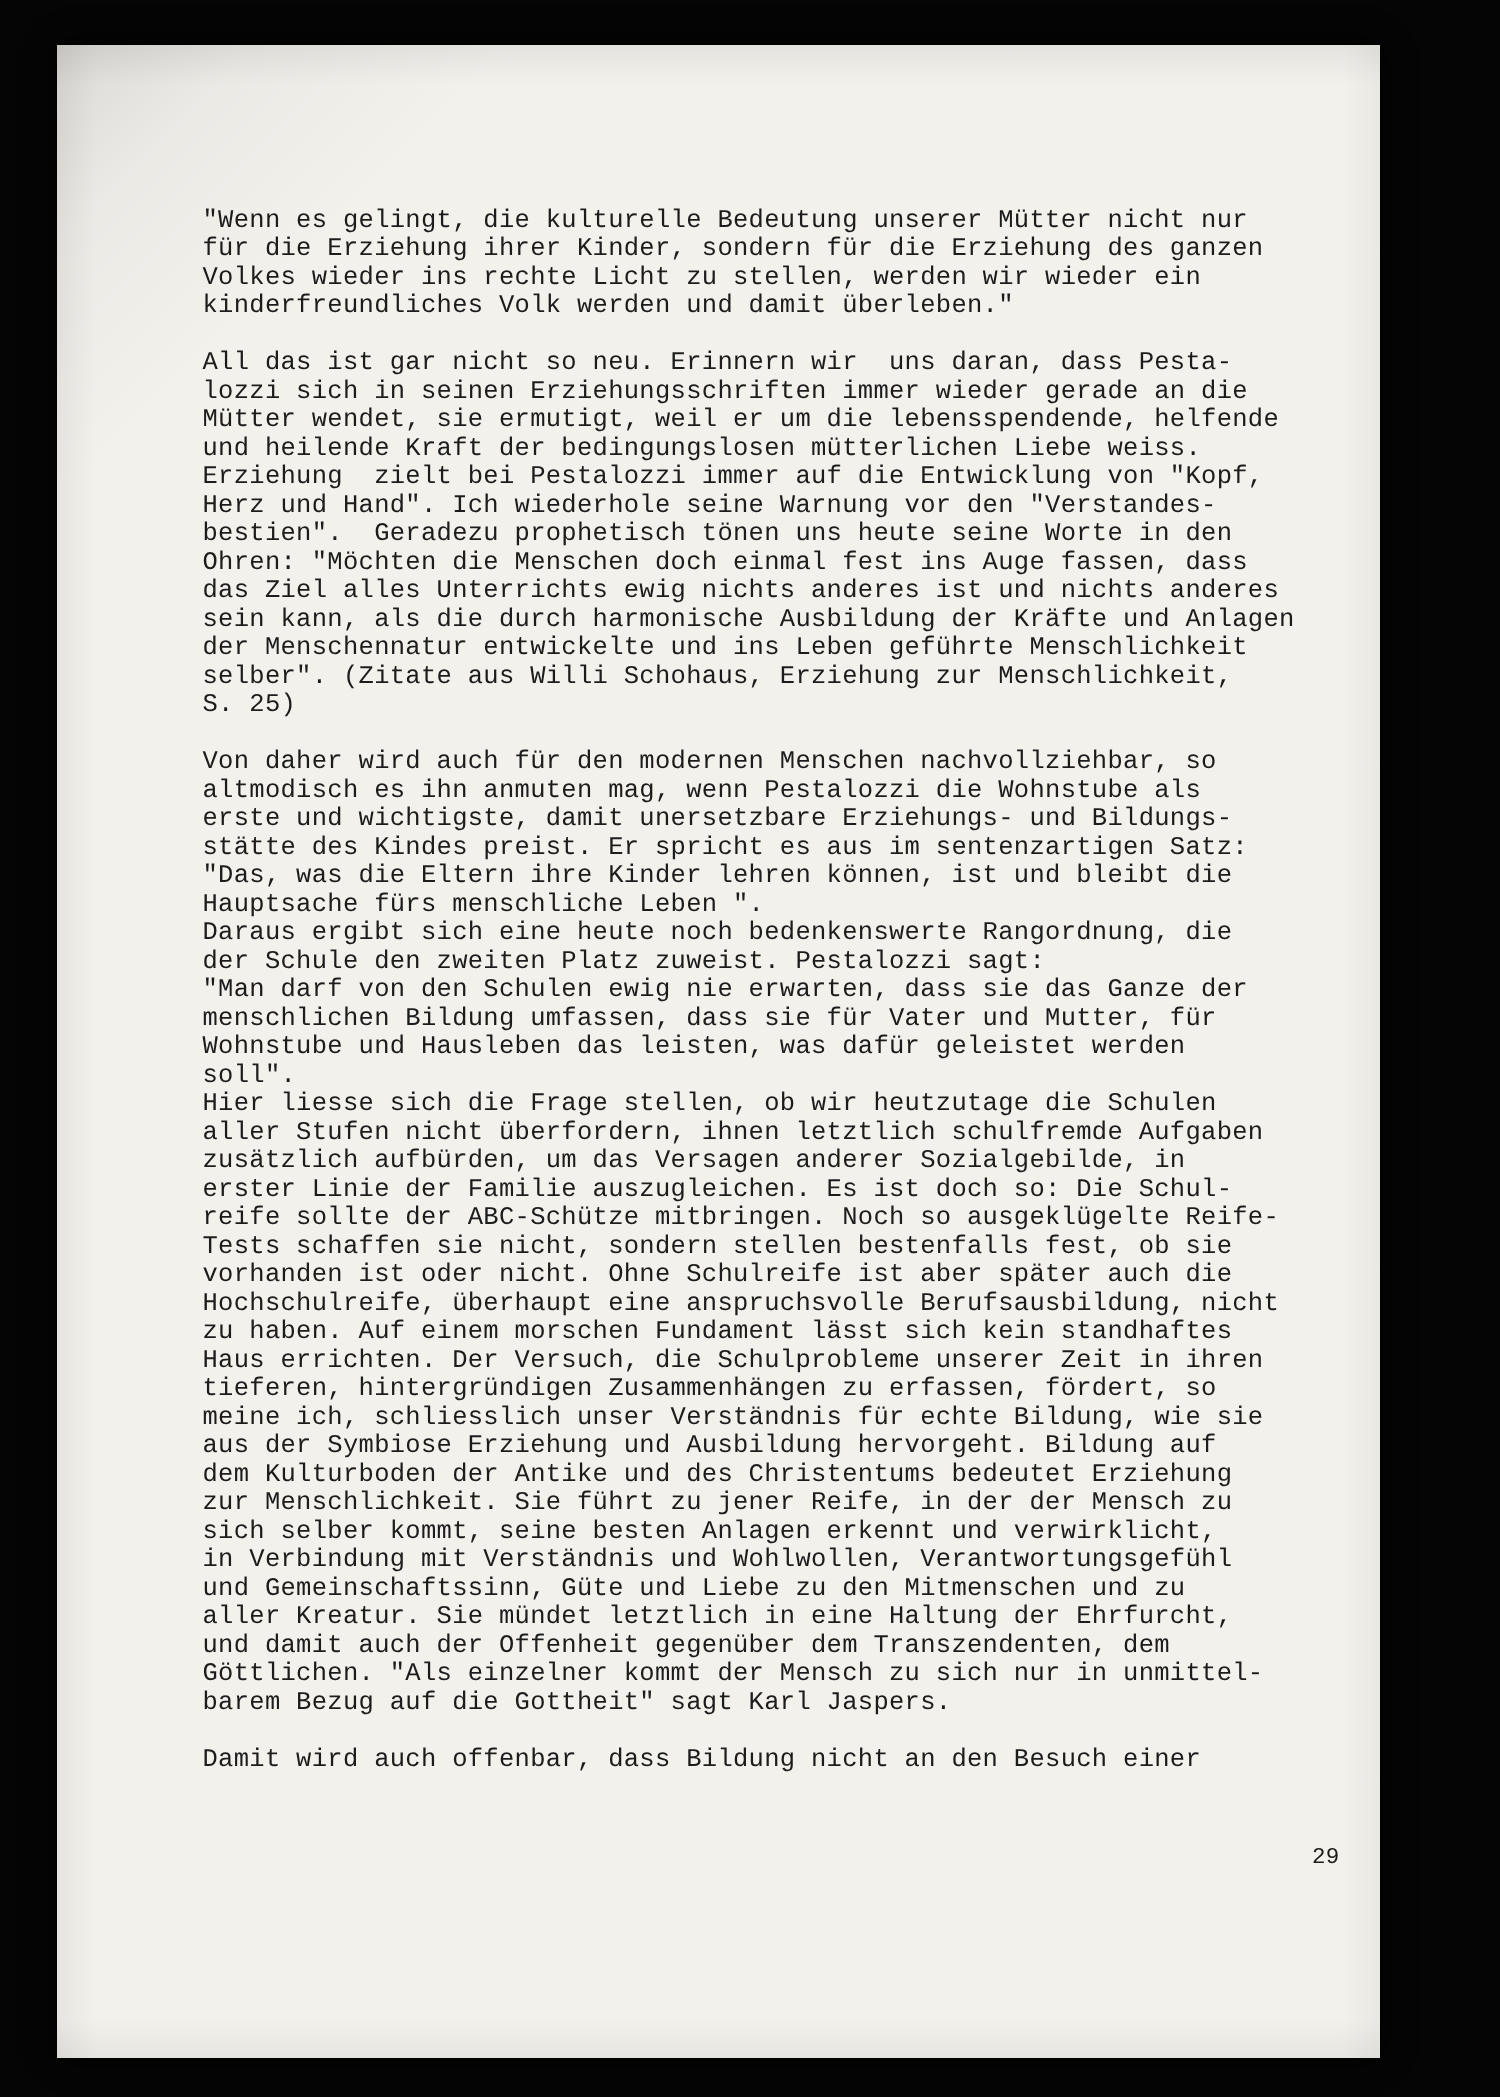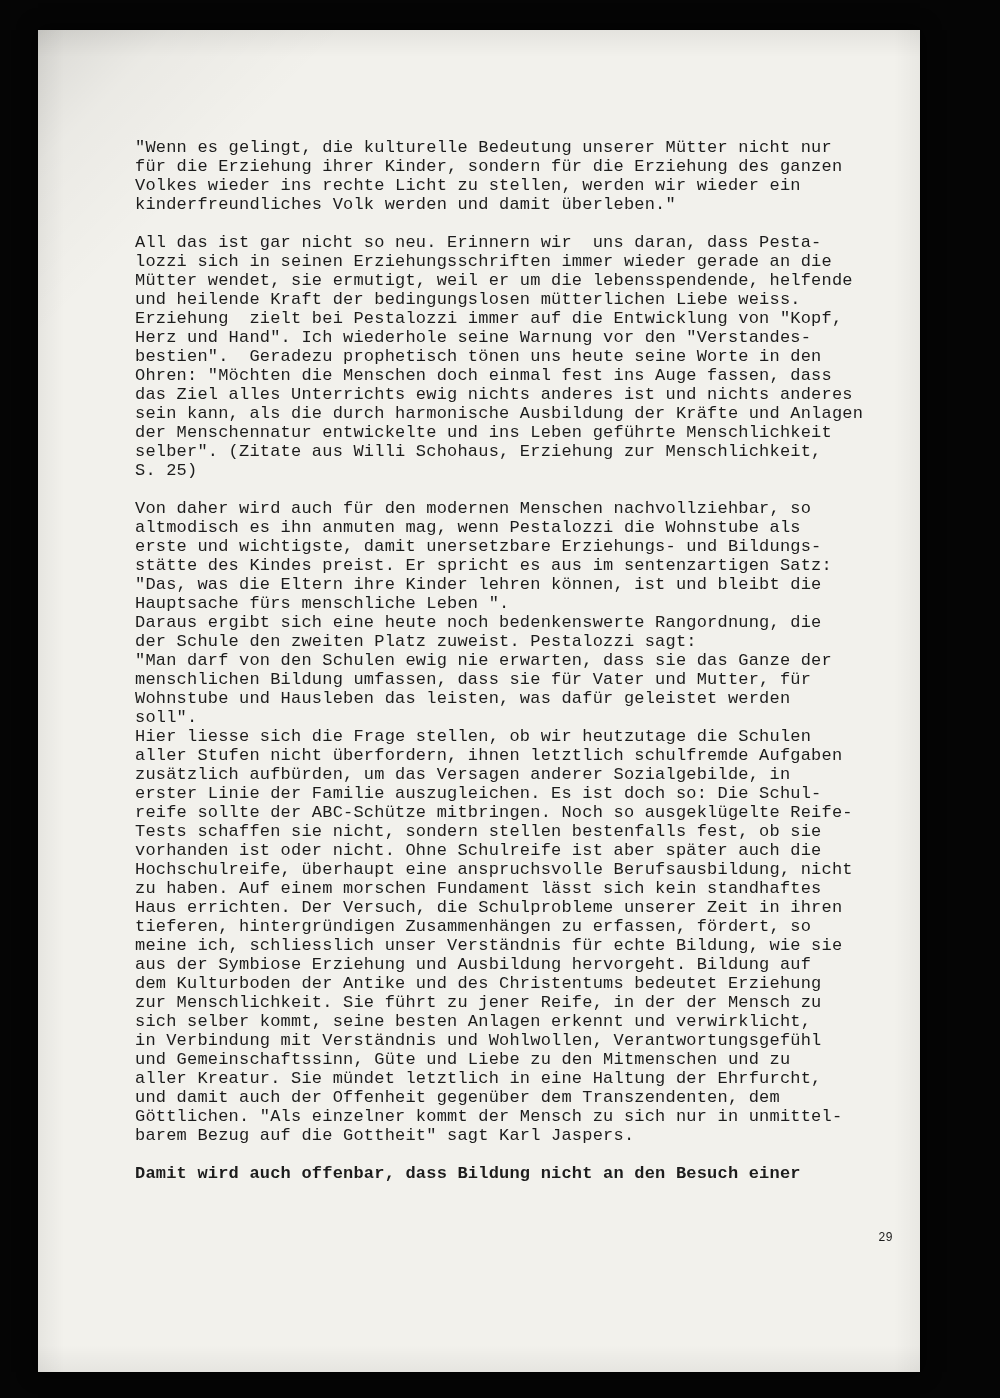--- a/index.html
+++ b/index.html
@@ -36,26 +36,26 @@
     width: 790px;
     color: #1c1c1c;
     font-size: 17px;
     line-height: 19px;
   }
   .paragraph {
     white-space: pre-wrap;
     margin: 0 0 19px 0;
     letter-spacing: 0.2px;
   }
-  .paragraph:last-of-type { margin-bottom: 0; font-weight: bold; }
+  .paragraph:last-of-type { margin-bottom: 0; }
   .page-number {
     margin-top: 46px;
     text-align: right;
     padding-right: 32px;
-    font-size: 12px;
+    font-size: 15px;
     color: #1c1c1c;
     letter-spacing: 0.2px;
   }
 </style>
 </head>
 <body>
 
 <div class="scan-bg">
   <div class="page">
     <div class="text-block">

